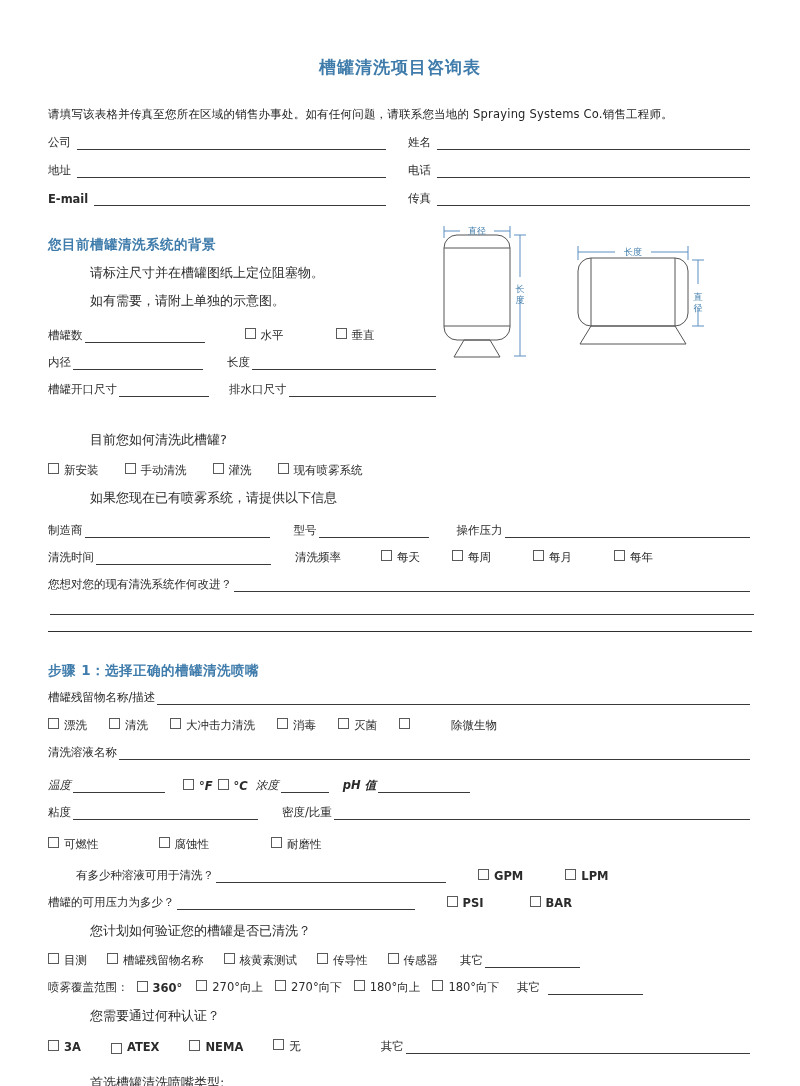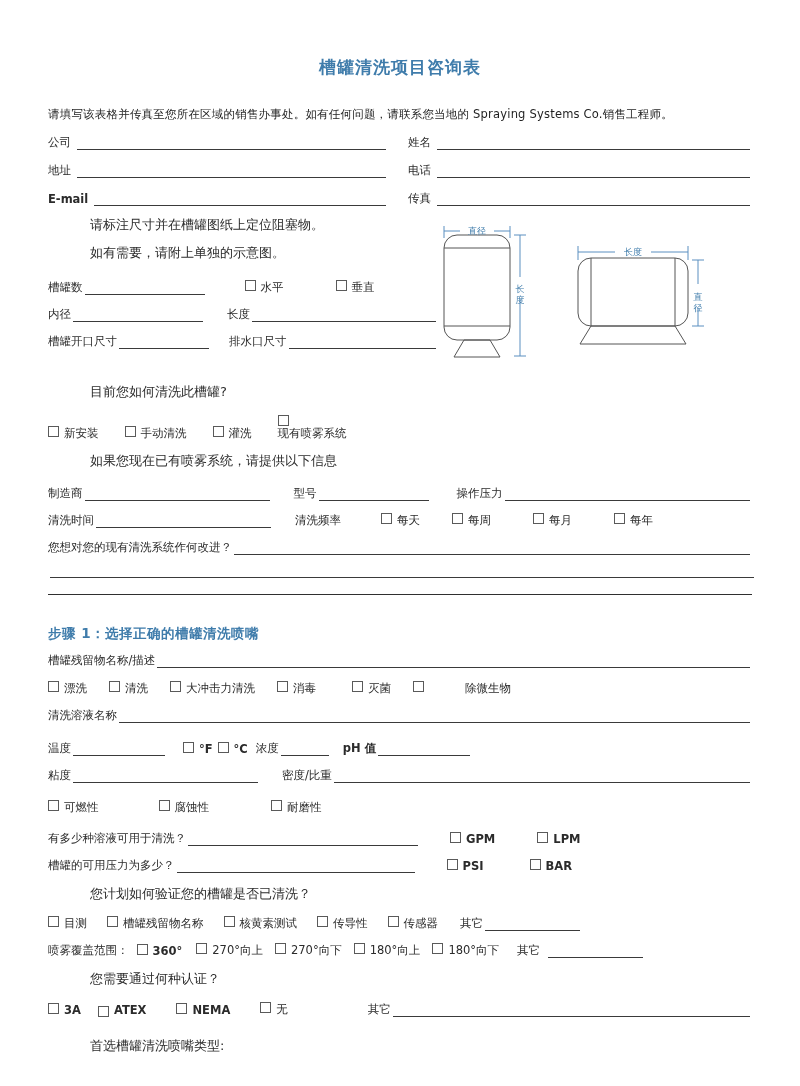--- a/index.html
+++ b/index.html
@@ -106,20 +106,21 @@
       <div class="half" style="max-width:340px;">
         <span class="lbl" style="font-weight:bold;">E-mail</span>
         <span class="fill"></span>
       </div>
       <div class="half" style="margin-left:20px;">
         <span class="lbl">传真</span>
         <span class="fill"></span>
       </div>
     </div>
 
+    <div class="sec-head">您目前槽罐清洗系统的背景</div>
 
     <div class="left-col">
       <div class="sub">请标注尺寸并在槽罐图纸上定位阻塞物。</div>
       <div class="sub">如有需要，请附上单独的示意图。</div>
 
       <div class="flexline" style="margin-top:18px;">
         <span class="lbl">槽罐数</span>
         <span class="fill" style="width:120px;"></span>
         <span class="opt" style="margin-left:38px;">
           <span class="cb"></span>
@@ -154,21 +155,21 @@
         <span>新安装</span>
       </span>
       <span class="opt" style="margin-left:26px;">
         <span class="cb"></span>
         <span>手动清洗</span>
       </span>
       <span class="opt" style="margin-left:26px;">
         <span class="cb"></span>
         <span>灌洗</span>
       </span>
-      <span class="opt" style="margin-left:26px;flex-direction:column;">
+      <span class="opt" style="margin-left:26px;">
         <span class="cb"></span>
         <span>现有喷雾系统</span>
       </span>
     </div>
 
     <div class="sub" style="margin-top:11px;">如果您现在已有喷雾系统，请提供以下信息</div>
 
     <div class="flexline" style="margin-top:16px;">
       <span class="lbl">制造商</span>
       <span class="fill" style="width:185px;"></span>
@@ -228,36 +229,36 @@
         <span>清洗</span>
       </span>
       <span class="opt" style="margin-left:22px;">
         <span class="cb"></span>
         <span>大冲击力清洗</span>
       </span>
       <span class="opt" style="margin-left:22px;">
         <span class="cb"></span>
         <span>消毒</span>
       </span>
-      <span class="opt" style="margin-left:36px;">
+      <span class="opt" style="margin-left:22px;">
         <span class="cb"></span>
         <span>灭菌</span>
       </span>
       <span class="opt" style="margin-left:22px;gap:36px;">
         <span class="cb"></span>
         <span>除微生物</span>
       </span>
     </div>
 
     <div class="flexline">
       <span class="lbl">清洗溶液名称</span>
       <span class="fill" style="flex:1;"></span>
     </div>
 
-    <div class="flexline" style="margin-top:18px;">
+    <div class="flexline" style="margin-top:18px;font-style:italic;">
       <span class="lbl">温度</span>
       <span class="fill" style="width:92px;"></span>
       <span class="opt" style="margin-left:16px;">
         <span class="cb"></span>
         <span style="font-weight:bold;">°F</span>
       </span>
       <span class="opt" style="margin-left:5px;">
         <span class="cb"></span>
         <span style="font-weight:bold;">°C</span>
       </span>
@@ -283,21 +284,21 @@
       <span class="opt" style="margin-left:60px;">
         <span class="cb"></span>
         <span>腐蚀性</span>
       </span>
       <span class="opt" style="margin-left:62px;">
         <span class="cb"></span>
         <span>耐磨性</span>
       </span>
     </div>
 
-    <div class="flexline" style="margin-top:16px;">
+    <div class="flexline" style="margin-top:16px;margin-left:28px;">
       <span class="lbl">有多少种溶液可用于清洗？</span>
       <span class="fill" style="width:230px;"></span>
       <span class="opt" style="margin-left:30px;">
         <span class="cb"></span>
         <span style="font-weight:bold;">GPM</span>
       </span>
       <span class="opt" style="margin-left:42px;">
         <span class="cb"></span>
         <span style="font-weight:bold;">LPM</span>
       </span>
@@ -369,21 +370,21 @@
       <span class="fill" style="width:95px;margin-left:8px;"></span>
     </div>
 
     <div class="sub" style="margin-top:12px;">您需要通过何种认证？</div>
 
     <div class="flexline" style="margin-top:14px;">
       <span class="opt">
         <span class="cb"></span>
         <span style="font-weight:bold;">3A</span>
       </span>
-      <span class="opt" style="margin-left:17px;align-items:flex-end;">
+      <span class="opt" style="margin-left:30px;align-items:flex-end;">
         <span class="cb"></span>
         <span style="font-weight:bold;">ATEX</span>
       </span>
       <span class="opt" style="margin-left:30px;">
         <span class="cb"></span>
         <span style="font-weight:bold;">NEMA</span>
       </span>
       <span class="opt" style="margin-left:30px;">
         <span class="cb"></span>
         <span>无</span>

